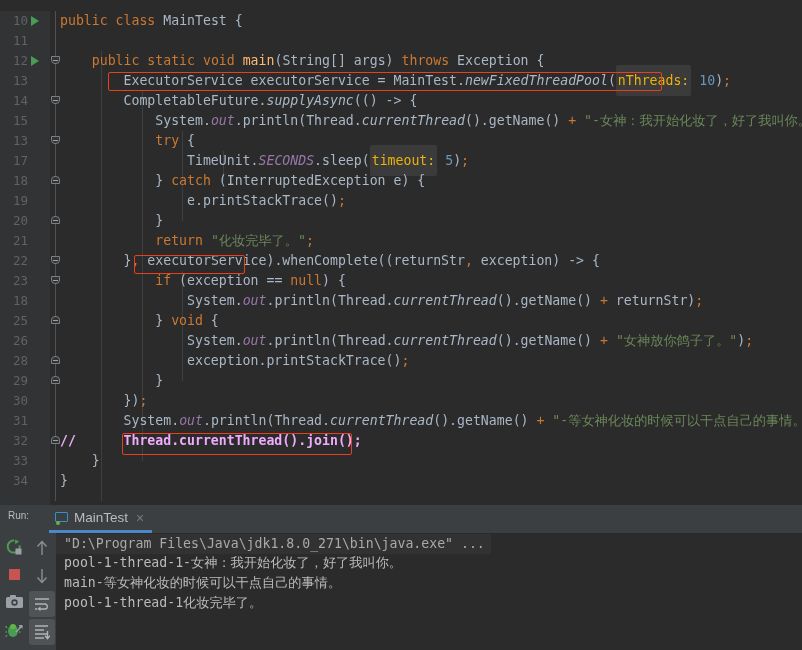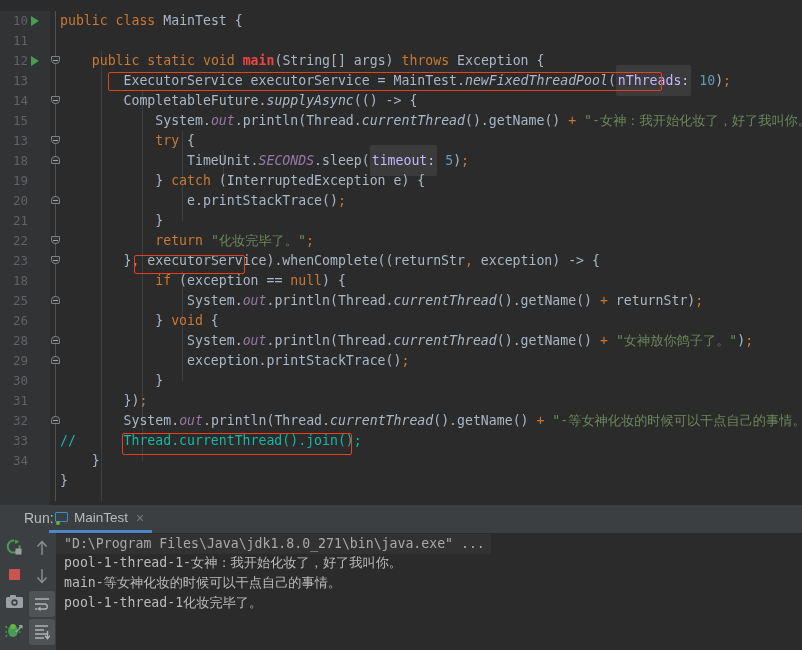--- a/index.html
+++ b/index.html
@@ -61,27 +61,27 @@
     position: absolute; left: 60px; top: 0;
     font-family: "DejaVu Sans Mono", "Liberation Mono", monospace;
     font-size: 13.2px; color: #a9b7c6;
   }
   .kw { color: #cc7832; font-weight: normal; text-align: center; }
   .str { color: #6a8759; }
   .num { color: #6897bb; }
   .cls { color: #a9b7c6; }
   .stat { color: #9876aa; font-style: italic; }
   .mi { color: #a9b7c6; font-style: italic; }
-  .cmt { color: #14b8a6; }
+  .cmt { color: #f0abfc; font-weight: bold; }
   .semi { color: #cc7832; }
   .hint {
-    background: #3b3b3b; color: #c4b5fd; border-radius: 2px;
+    background: #3b3b3b; color: #eab308; border-radius: 2px;
     padding: 8px 2px; font-style: normal;
   }
-  .mainb { color: #ef4444; font-weight: bold; }
+  .mainb { color: #fdba74; font-weight: normal; }
 
   .redbox {
     position: absolute; border: 1px solid #e8401f; border-radius: 2px;
     box-sizing: border-box; pointer-events: none;
   }
 
   
   .editor-bottom-fill {
     position: absolute; left: 0; bottom: 0; width: 802px; height: 15px;
     background: #2b2b2b;
@@ -93,22 +93,22 @@
 
   
   .runwin {
     position: absolute; left: 0; top: 505px; width: 802px; height: 145px;
     background: #3c3f41;
   }
   .run-header {
     position: relative; height: 28px; width: 802px; background: #3c3f41;
   }
   .run-label {
-    position: absolute; left: 24px; top: 5px;
-    font-family: "Liberation Sans", sans-serif; font-size: 14px; color: #bbbbbb;
+    position: absolute; left: 8px; top: 5px;
+    font-family: "Liberation Sans", sans-serif; font-size: 10px; color: #bbbbbb;
   }
   .run-tab {
     position: absolute; left: 49px; top: 0px; height: 28px;
     border-bottom: 3px solid #4a88c7; box-sizing: border-box;
     padding: 0 8px 0 6px; display: flex; align-items: center; gap: 6px;
   }
   .run-tab-name {
     font-family: "Liberation Sans", sans-serif; font-size: 13.5px; color: #bbbbbb;
   }
   .run-tab-close {
@@ -178,20 +178,21 @@
     </div>
 
     <div id="gutter-rows">
         <div class="row"><span class="lineno">10</span><span class="runmark"></span></div>
         <div class="row"><span class="lineno">11</span></div>
         <div class="row"><span class="lineno">12</span><span class="runmark"></span><span class="fold open"><i></i></span></div>
         <div class="row"><span class="lineno">13</span></div>
         <div class="row"><span class="lineno">14</span><span class="fold open"><i></i></span></div>
         <div class="row"><span class="lineno">15</span></div>
         <div class="row"><span class="lineno">13</span><span class="fold open"><i></i></span></div>
+        <div class="row"><span class="lineno">17</span></div>
         <div class="row"><span class="lineno">18</span><span class="fold close"><i></i></span></div>
         <div class="row"><span class="lineno">19</span></div>
         <div class="row"><span class="lineno">20</span><span class="fold close"><i></i></span></div>
         <div class="row"><span class="lineno">21</span></div>
         <div class="row"><span class="lineno">22</span><span class="fold open"><i></i></span></div>
         <div class="row"><span class="lineno">23</span><span class="fold open"><i></i></span></div>
         <div class="row"><span class="lineno">18</span></div>
         <div class="row"><span class="lineno">25</span><span class="fold close"><i></i></span></div>
         <div class="row"><span class="lineno">26</span></div>
         <div class="row"><span class="lineno">28</span><span class="fold close"><i></i></span></div>

